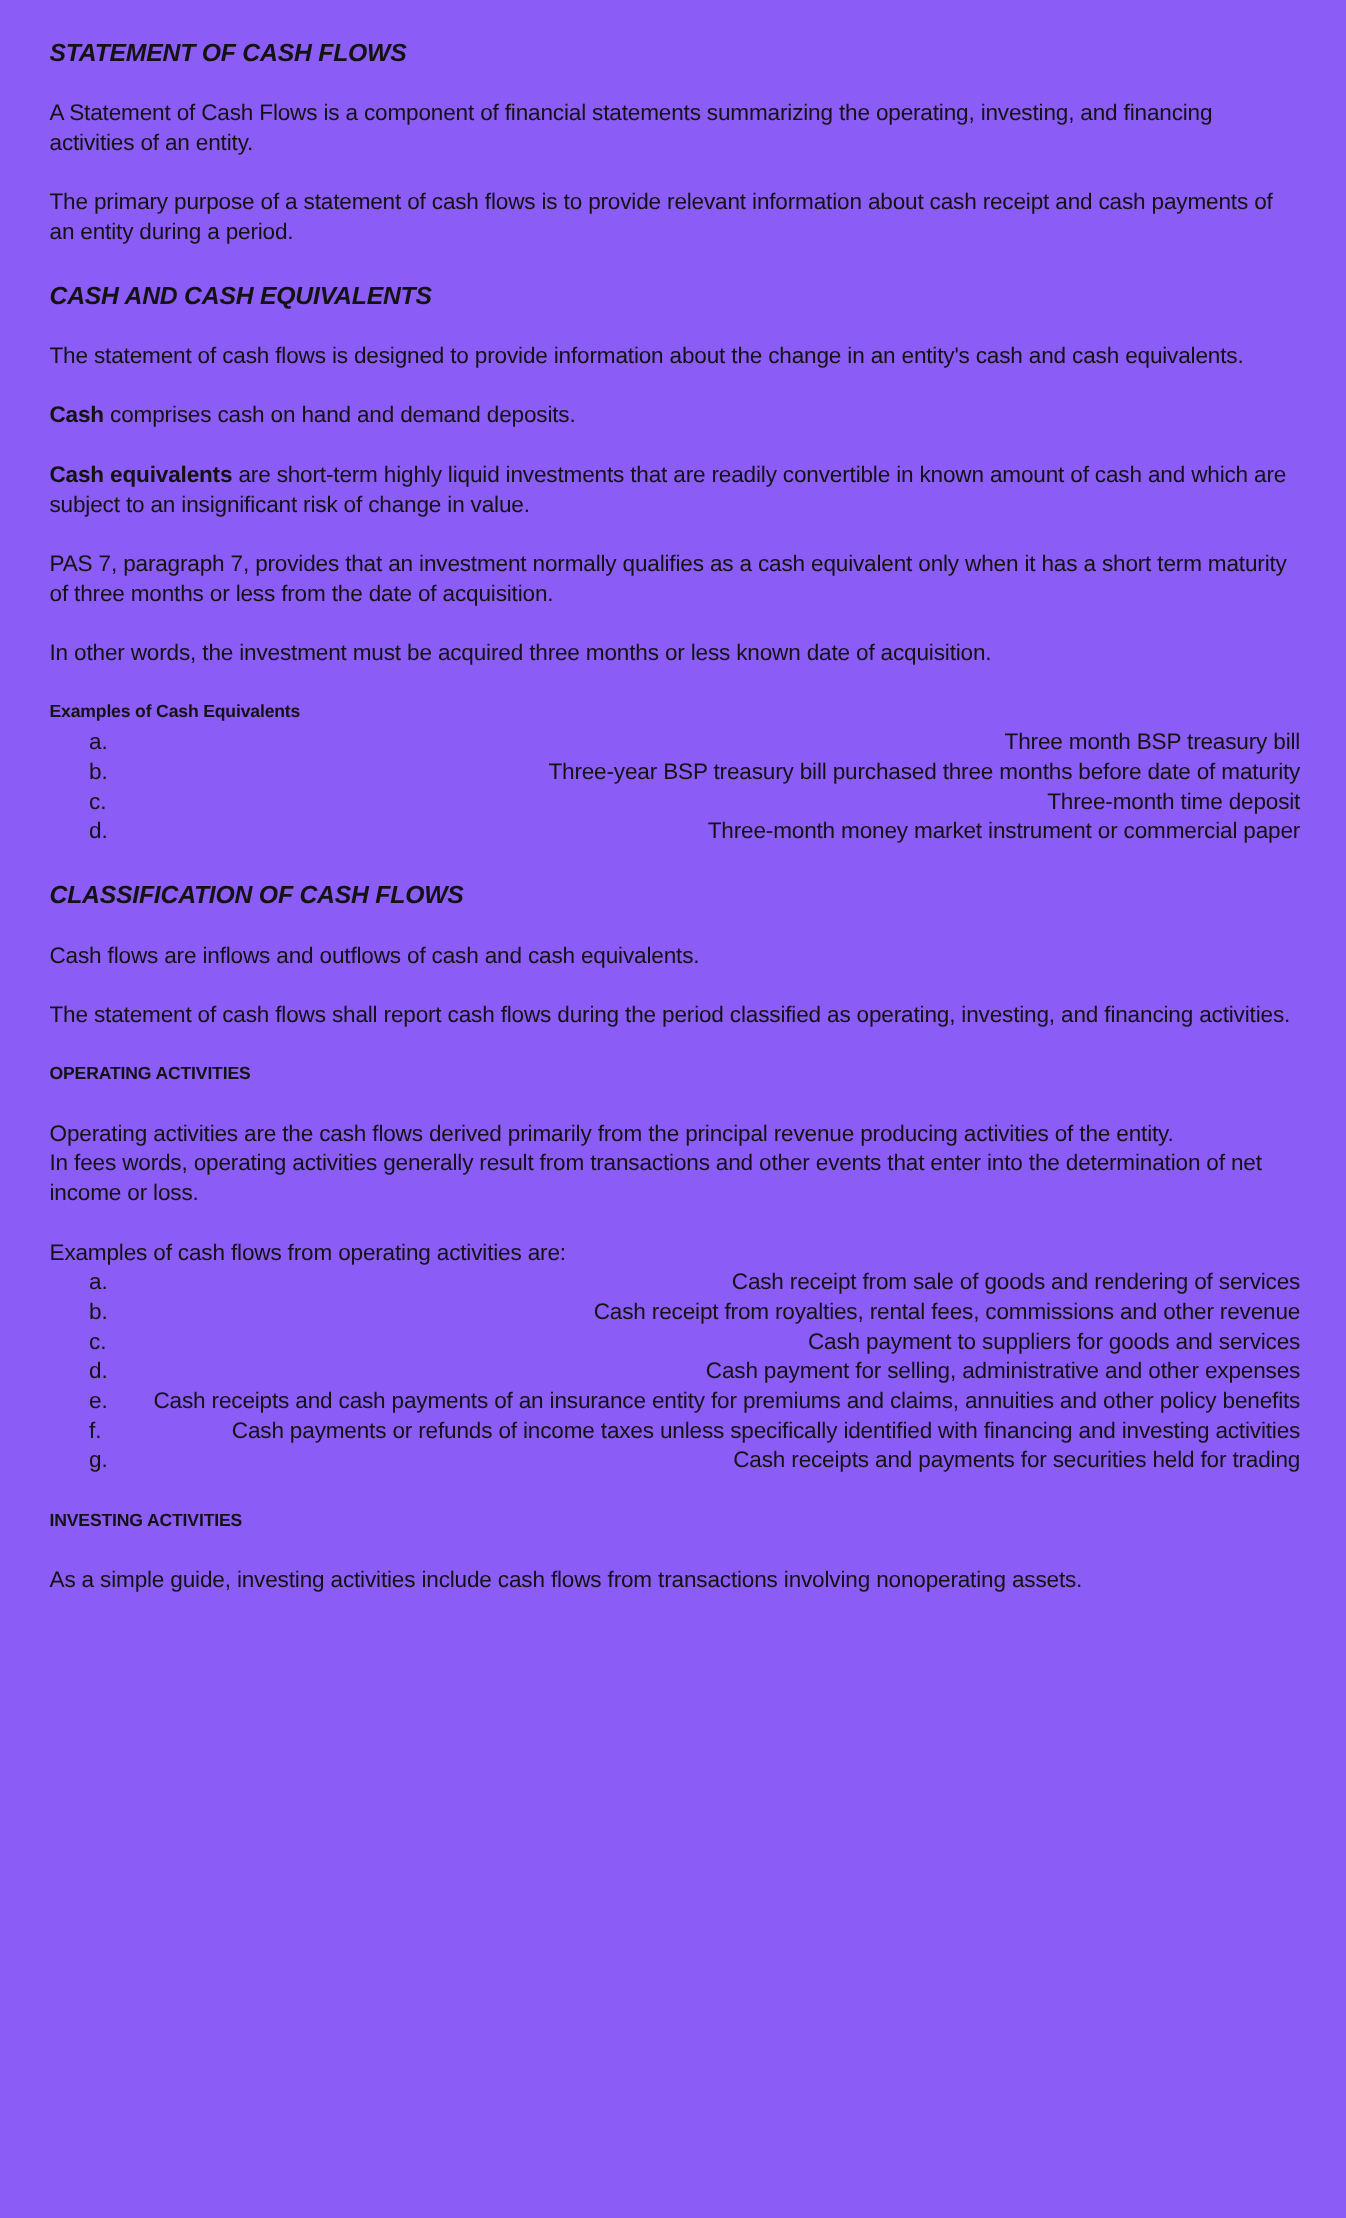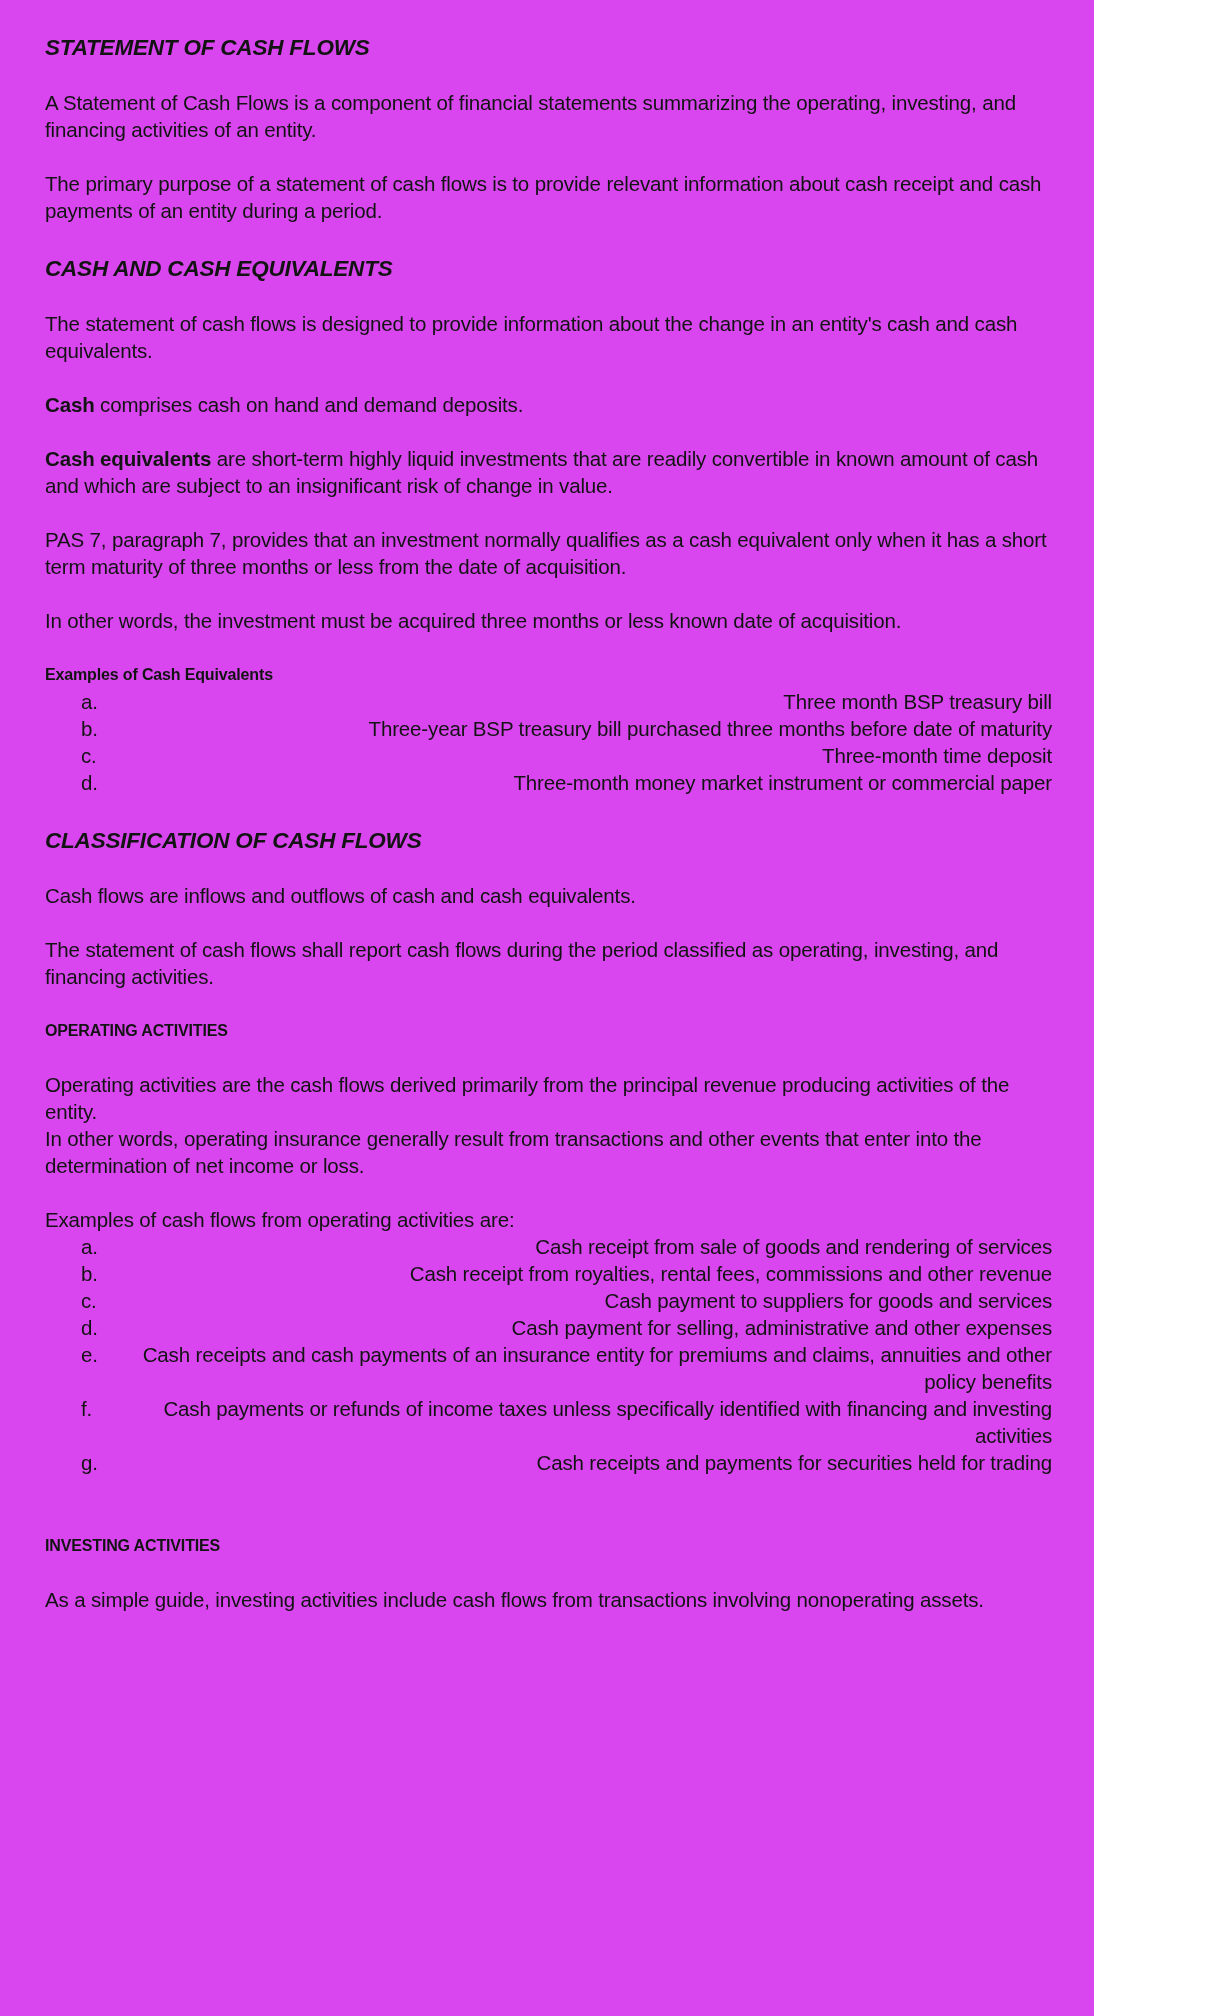--- a/index.html
+++ b/index.html
@@ -2,24 +2,24 @@
 <html><head>
 <meta charset="utf-8">
 <style>
   html, body {
     margin: 0;
     padding: 0;
     background: #ffffff;
   }
   .page {
     position: relative;
-    width: 1094px;
+    width: 1224px;
     min-height: 2016px;
     box-sizing: border-box;
-    background: #d946ef;
+    background: #8b5cf6;
     padding: 34px 42px 40px 45px;
     font-family: "Liberation Sans", sans-serif;
     font-size: 20.5px;
     line-height: 27px;
     color: #131313;
     letter-spacing: -0.15px;
   }
   .page p, .page h1, .page h2, .page ol {
     margin: 0;
     padding: 0;
@@ -37,21 +37,21 @@
     letter-spacing: -0.2px;
   }
   h1.h-italic.first { margin-top: 0; }
 
   h2.h-bold {
     margin-top: 27px;
     font-weight: bold;
     font-size: 16px;
     line-height: 27px;
   }
-  h2.big-gap { margin-top: 56px; }
+  h2.big-gap { margin-top: 28px; }
 
   ol.alpha-list {
     list-style: none;
   }
   ol.alpha-list li {
     display: flex;
     margin: 0;
   }
   ol.alpha-list .marker {
     flex: none;
@@ -103,21 +103,21 @@
         <span class="li-text">Three-month money market instrument or commercial paper</span>
       </li>
   </ol>
 
   <h1 class="h-italic">CLASSIFICATION OF CASH FLOWS</h1>
   <p>Cash flows are inflows and outflows of cash and cash equivalents.</p>
   <p>The statement of cash flows shall report cash flows during the period classified as operating, investing, and financing activities.</p>
 
   <h2 class="h-bold">OPERATING ACTIVITIES</h2>
   <p>Operating activities are the cash flows derived primarily from the principal revenue producing activities of the entity.</p>
-  <p class="no-gap">In other words, operating insurance generally result from transactions and other events that enter into the determination of net income or loss.</p>
+  <p class="no-gap">In fees words, operating activities generally result from transactions and other events that enter into the determination of net income or loss.</p>
   <p>Examples of cash flows from operating activities are:</p>
   <ol class="alpha-list">
     <li>
         <span class="marker">a.</span>
         <span class="li-text">Cash receipt from sale of goods and rendering of services</span>
       </li>
     <li>
         <span class="marker">b.</span>
         <span class="li-text">Cash receipt from royalties, rental fees, commissions and other revenue</span>
       </li>

